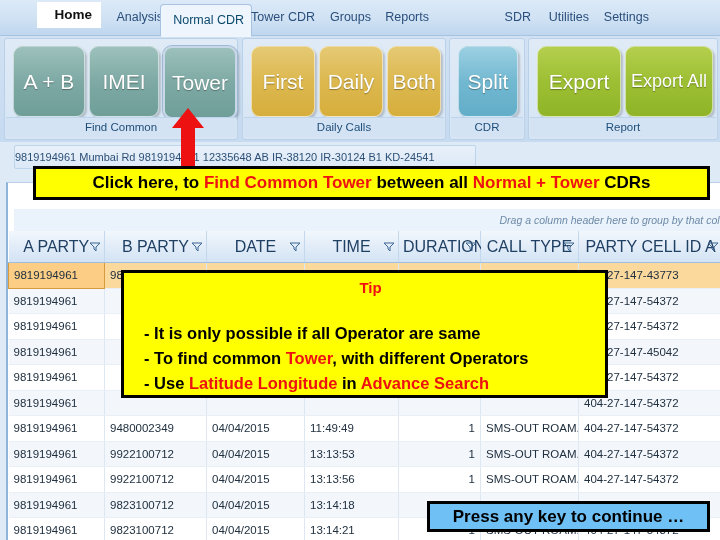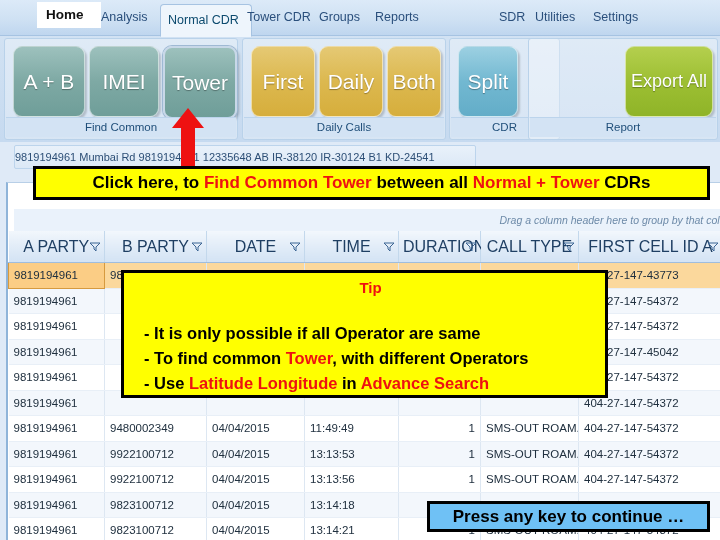--- a/index.html
+++ b/index.html
@@ -18,21 +18,21 @@
     overflow:hidden;
   }
   #tabstrip{
     position:absolute;left:0;top:0;width:720px;height:35px;
     background:linear-gradient(to bottom,#dceaf8 0%,#cfe1f3 55%,#bfd6ef 100%);
     border-bottom:1px solid #a6c3e2;
   }
   .tab{
     position:absolute;top:4px;height:27px;line-height:27px;
     font-size:12.5px;color:#2a4f7c;padding:0 7px;
-    white-space:nowrap;text-align:left;
+    white-space:nowrap;text-align:right;
   }
   .tab.home{
     top:3px;height:22px;line-height:22px;
     background:#ffffff;color:#111;font-weight:bold;font-size:13.5px;
     border:1px solid #ffffff;box-shadow:0 0 0 1px #ffffff;
   }
   .tab.active{
     background:#eef5fc;
     border:1px solid #a6c3e2;border-bottom:1px solid #eef5fc;
     border-radius:4px 4px 0 0;
@@ -173,25 +173,26 @@
         <div class="btn teal" style="left: 8px; width: 70px;">A + B</div>
         <div class="btn teal sel" style="left: 158px; width: 70px;">Tower</div>
         <div class="grouplabel">Find Common</div>
       </div>
       <div class="group" style="left: 242px; width: 202px;">
         <div class="btn gold" style="left: 8px; width: 62px;">First</div>
         <div class="btn gold" style="left: 76px; width: 62px;">Daily</div>
         <div class="btn gold" style="left: 144px; width: 52px;">Both</div>
         <div class="grouplabel">Daily Calls</div>
       </div>
-      <div class="group" style="left: 449px; width: 74px; padding-left: 35px;">
+      <div class="group" style="left: 449px; width: 74px;">
         <div class="btn blue" style="left: 8px; width: 58px;">Split</div>
         <div class="grouplabel">CDR</div>
       </div>
       <div class="group" style="left: 528px; width: 188px;">
+        <div class="btn green" style="left: 8px; width: 82px;">Export</div>
         <div class="btn green" style="left: 96px; width: 86px; font-size: 18px;">Export All</div>
         <div class="grouplabel">Report</div>
       </div>
     </div>
 
 </div>
 
 <div id="gridarea">
 
   <div id="backrow">9819194961   Mumbai Rd   9819194961  12335648    AB    IR-38120    IR-30124    B1    KD-24541</div>
@@ -224,21 +225,21 @@
               </svg></th>
             <th><span class="hdr">TIME</span><svg class="funnel" viewBox="0 0 10 10">
                 <polygon points="0,1 10,1 6,5 6,9 4,7 4,5" fill="none" stroke="#3b6493" stroke-width="1"></polygon>
               </svg></th>
             <th><span class="hdr">DURATION</span><svg class="funnel" viewBox="0 0 10 10">
                 <polygon points="0,1 10,1 6,5 6,9 4,7 4,5" fill="none" stroke="#3b6493" stroke-width="1"></polygon>
               </svg></th>
             <th><span class="hdr">CALL TYPE</span><svg class="funnel" viewBox="0 0 10 10">
                 <polygon points="0,1 10,1 6,5 6,9 4,7 4,5" fill="none" stroke="#3b6493" stroke-width="1"></polygon>
               </svg></th>
-            <th><span class="hdr">FIRST CELL ID A</span><svg class="funnel" viewBox="0 0 10 10">
+            <th><span class="hdr">PARTY CELL ID A</span><svg class="funnel" viewBox="0 0 10 10">
                 <polygon points="0,1 10,1 6,5 6,9 4,7 4,5" fill="none" stroke="#3b6493" stroke-width="1"></polygon>
               </svg></th>
           </tr>
       </thead>
       <tbody>
           <tr class="sel ">
             <td>9819194961</td>
             <td>9870119426</td>
             <td>04/04/2015</td>
             <td>10:12:12</td>

